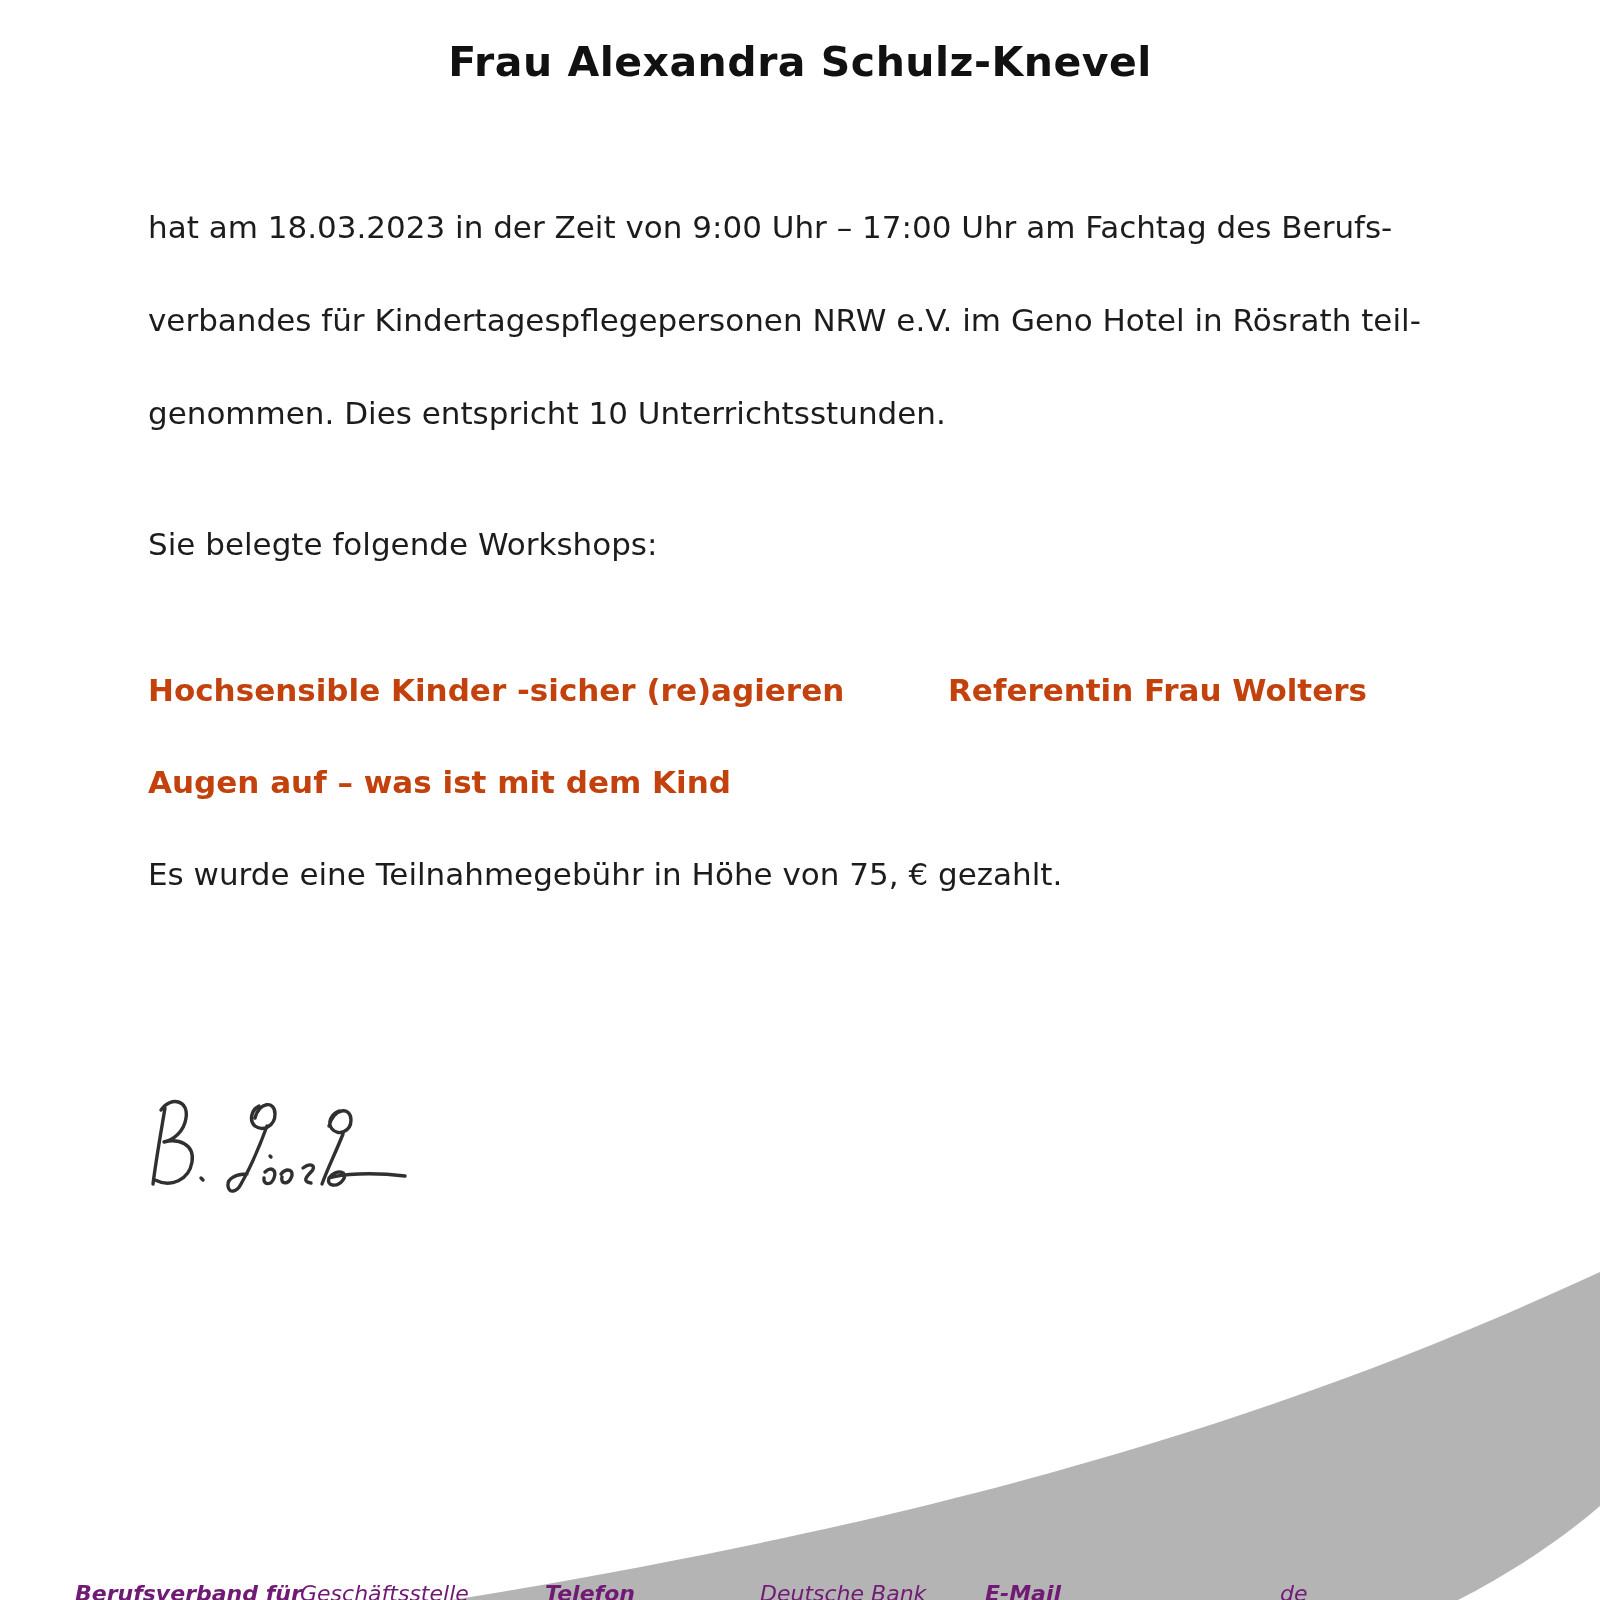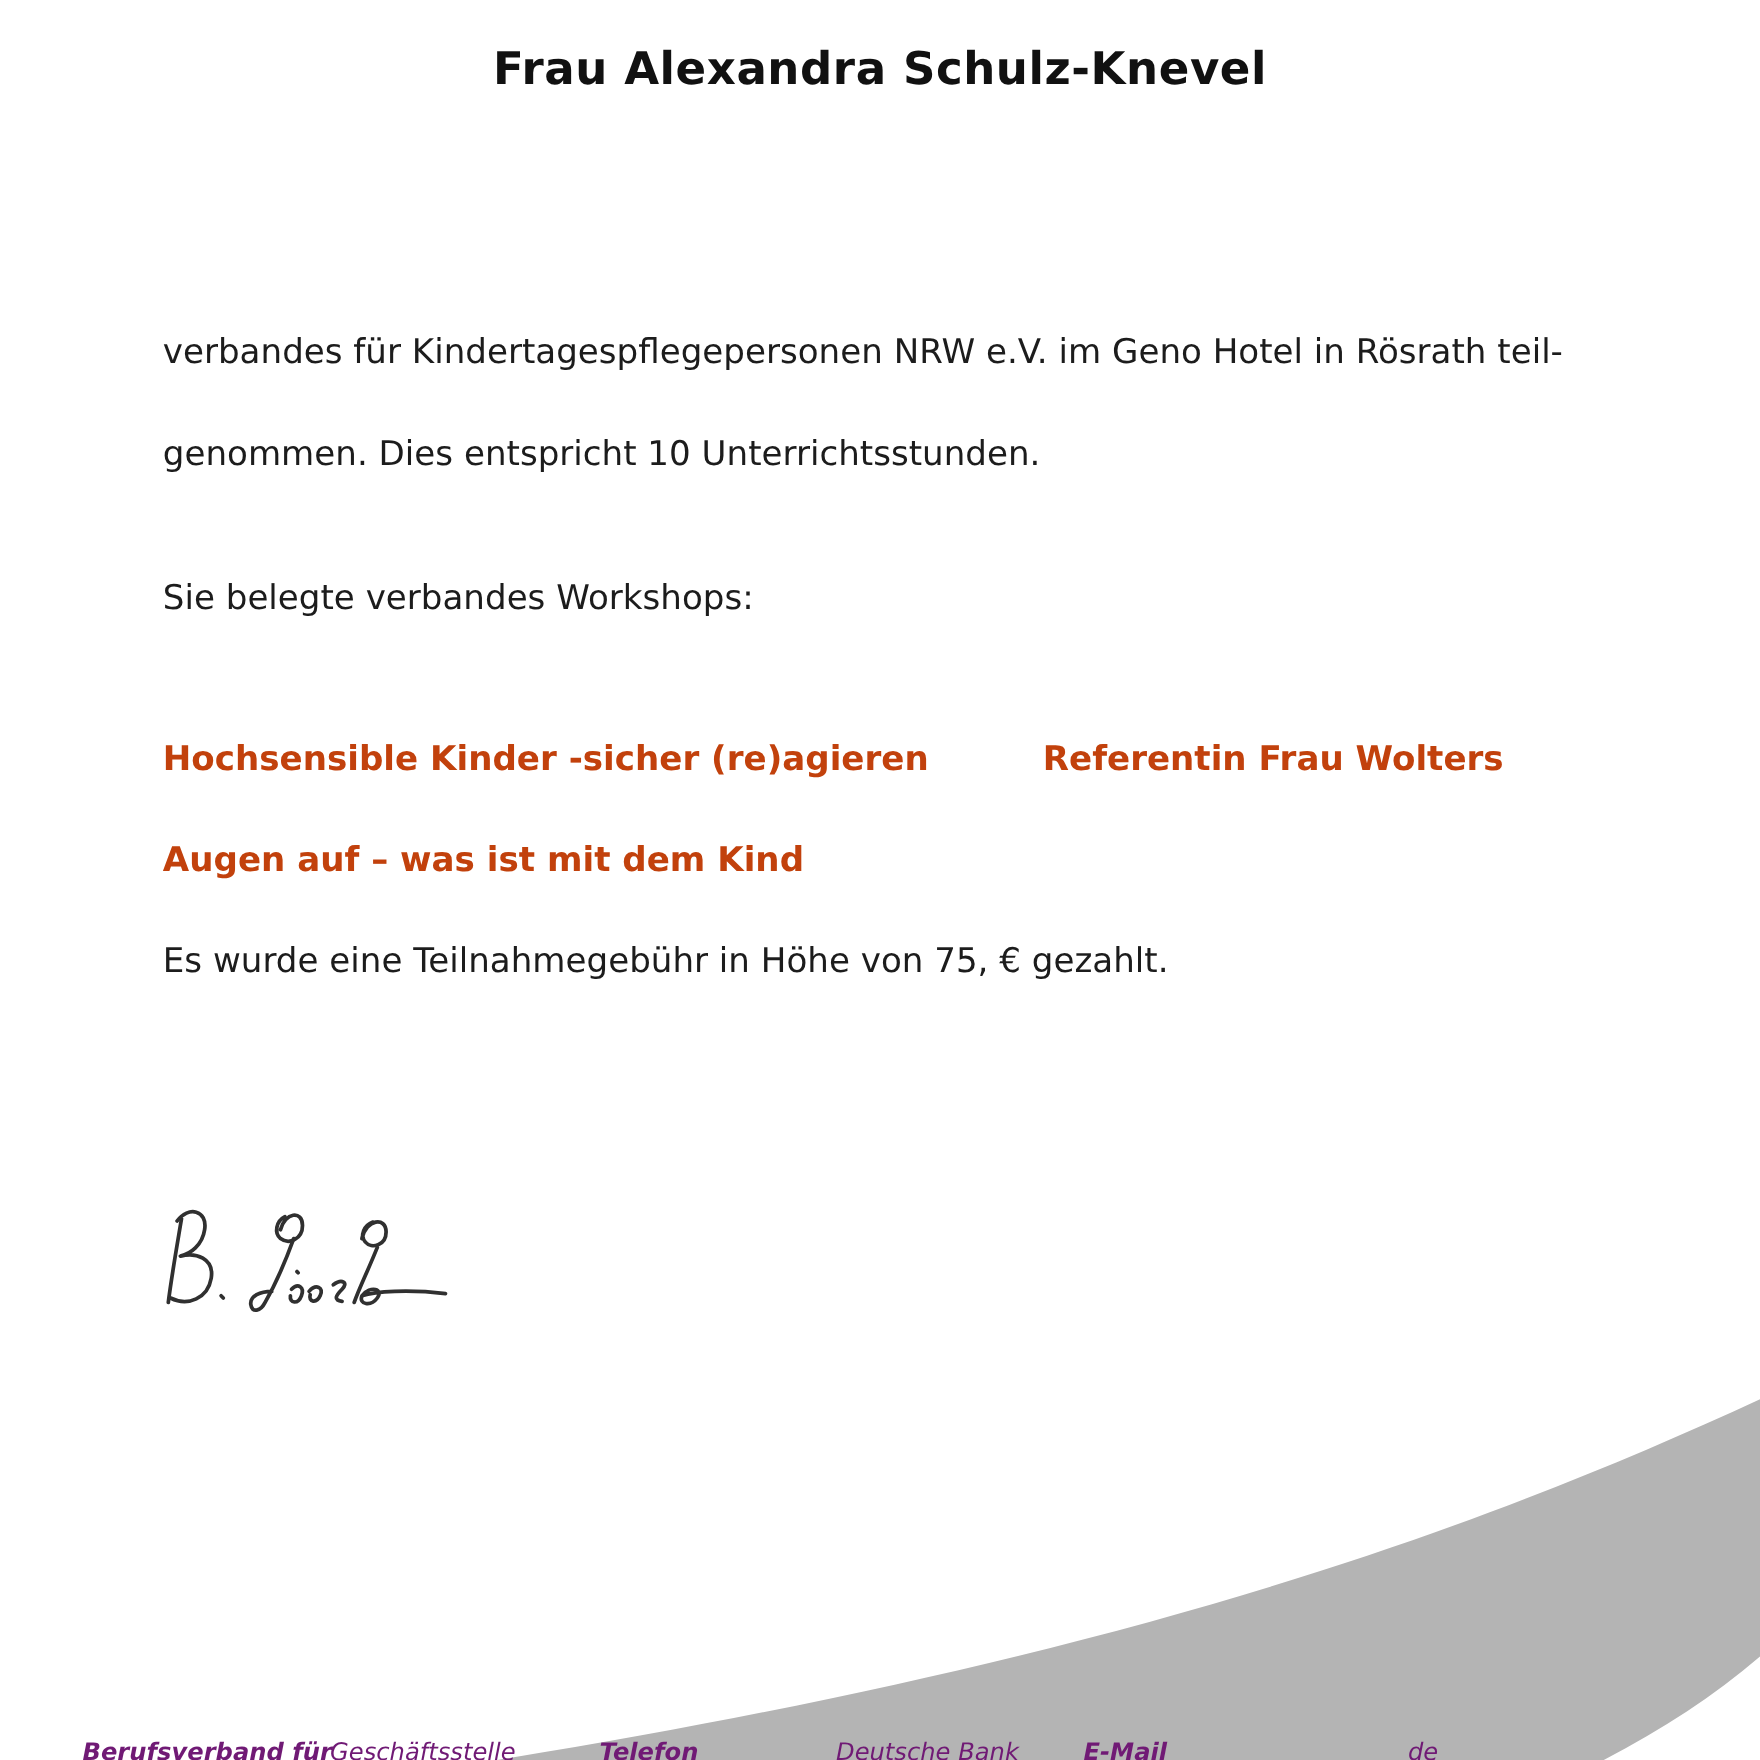--- a/index.html
+++ b/index.html
@@ -90,24 +90,25 @@
       <path d="M 1600 1272
                C 1340 1392, 1020 1508, 452 1600
                L 1458 1600
                C 1512 1572, 1558 1542, 1600 1506
                Z" fill="#b4b4b4"></path>
     </svg>
   </div>
 
   <div class="doc-title">Frau Alexandra Schulz-Knevel</div>
 
+  <div class="body-line" style="top:209px">hat am 18.03.2023 in der Zeit von 9:00 Uhr – 17:00 Uhr am Fachtag des Berufs-</div>
   <div class="body-line" style="top:302px">verbandes für Kindertagespflegepersonen NRW e.V. im Geno Hotel in Rösrath teil-</div>
   <div class="body-line" style="top:395px">genommen. Dies entspricht 10 Unterrichtsstunden.</div>
 
-  <div class="body-line" style="top:526px">Sie belegte verbandes Workshops:</div>
+  <div class="body-line" style="top:526px">Sie belegte folgende Workshops:</div>
 
   <div class="body-line bold-line" style="top:672px">Hochsensible Kinder -sicher (re)agieren</div>
   <div class="body-line bold-line referent-col" style="top:672px">Referentin Frau Wolters</div>
 
   <div class="body-line bold-line" style="top:764px">Augen auf – was ist mit dem Kind</div>
 
   <div class="body-line" style="top:856px">Es wurde eine Teilnahmegebühr in Höhe von 75, € gezahlt.</div>
 
   <div class="signature-wrap">
     <svg viewBox="0 0 272 108" xmlns="http://www.w3.org/2000/svg">

